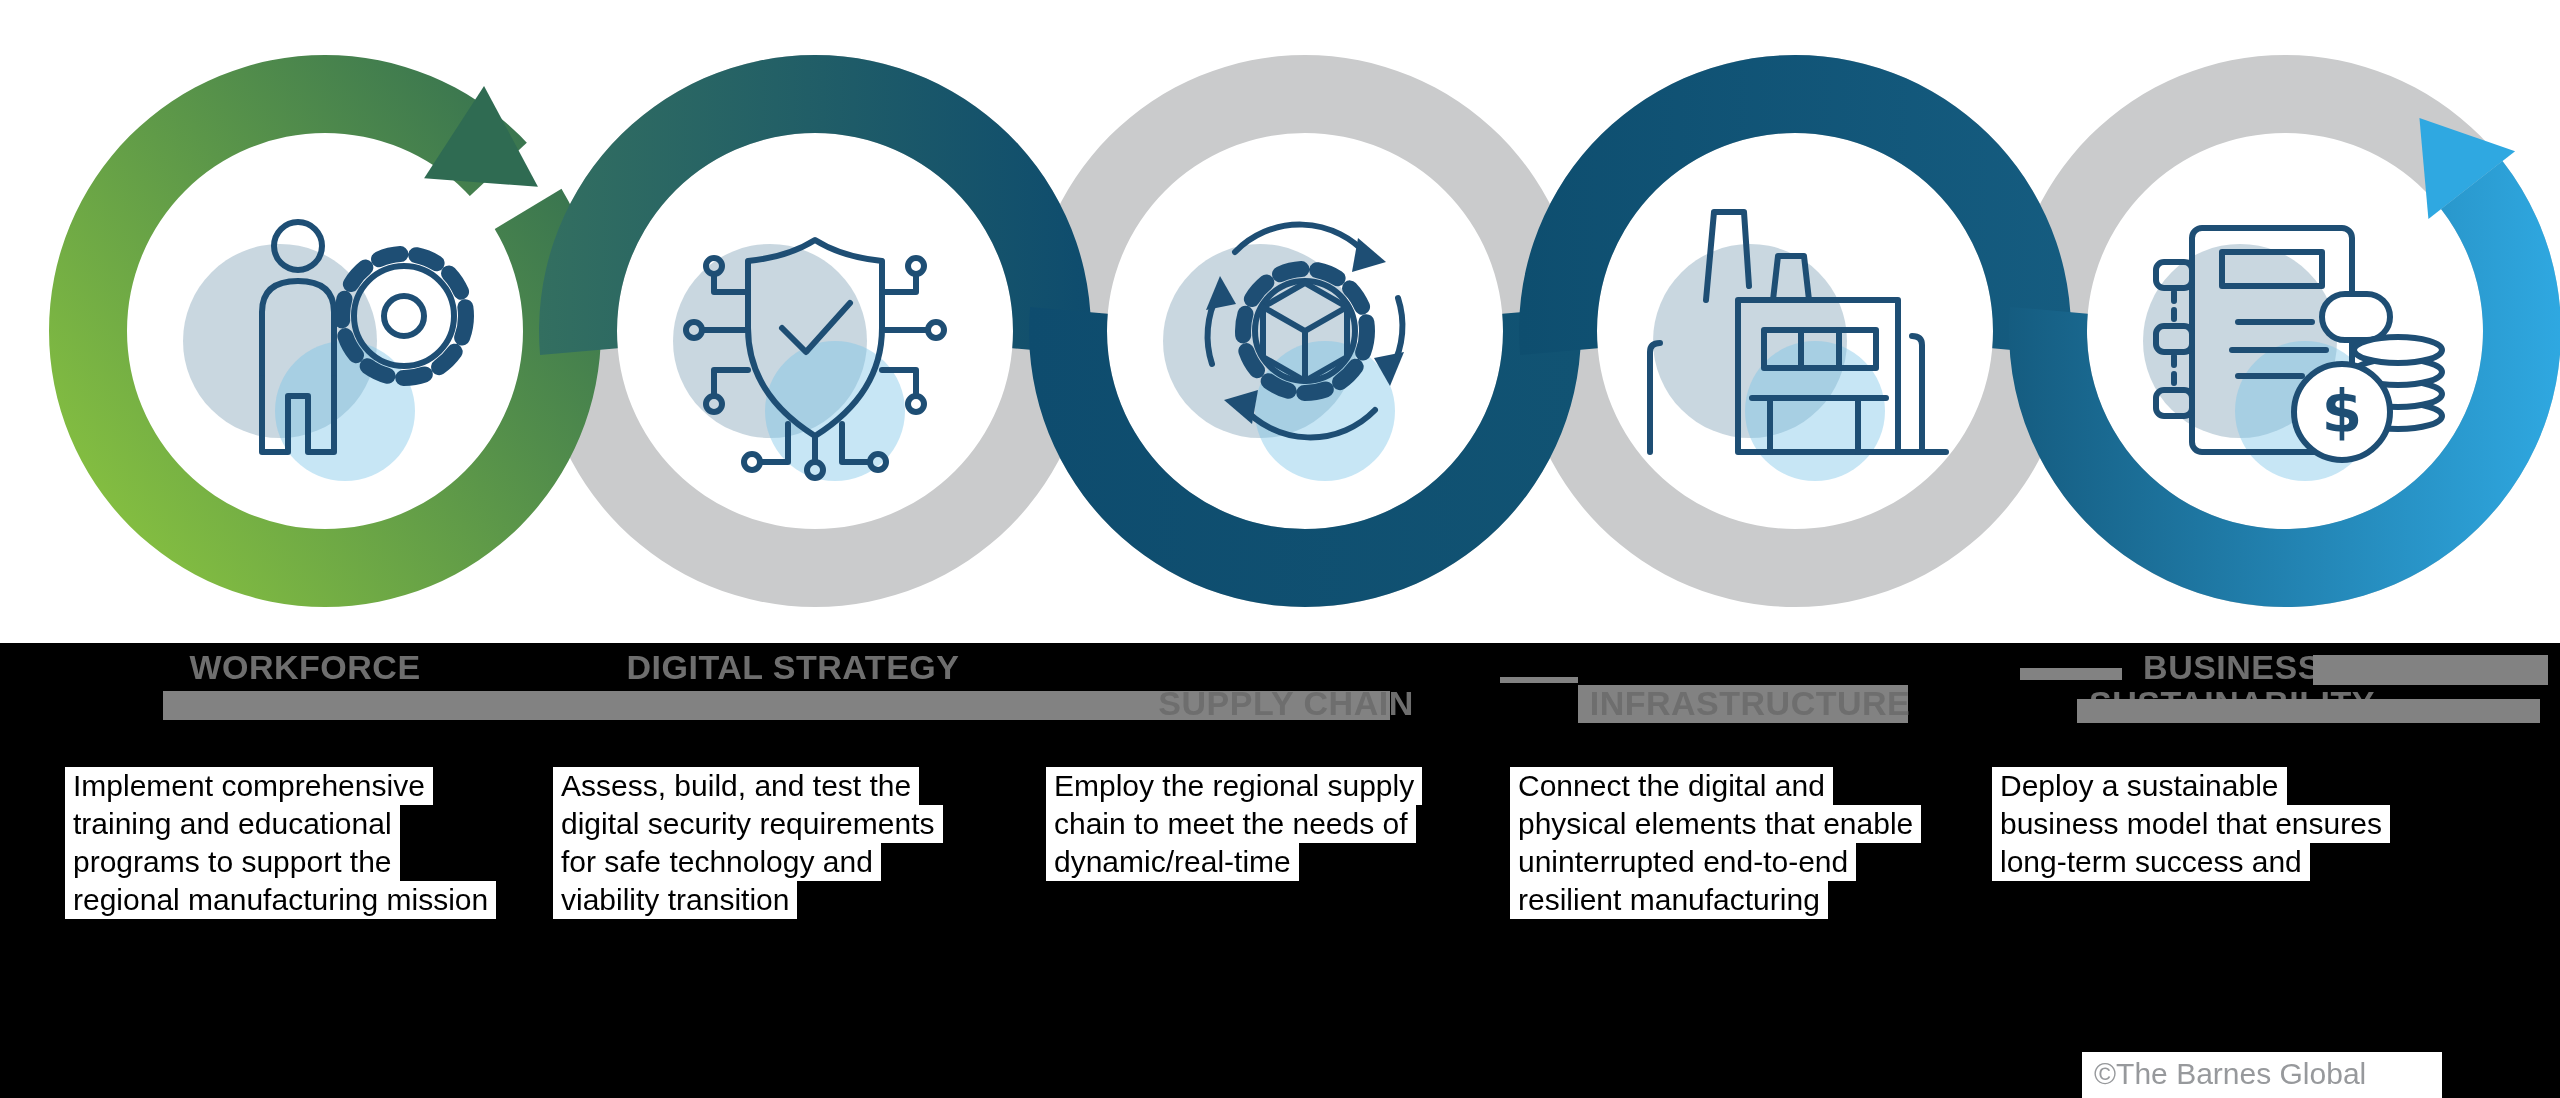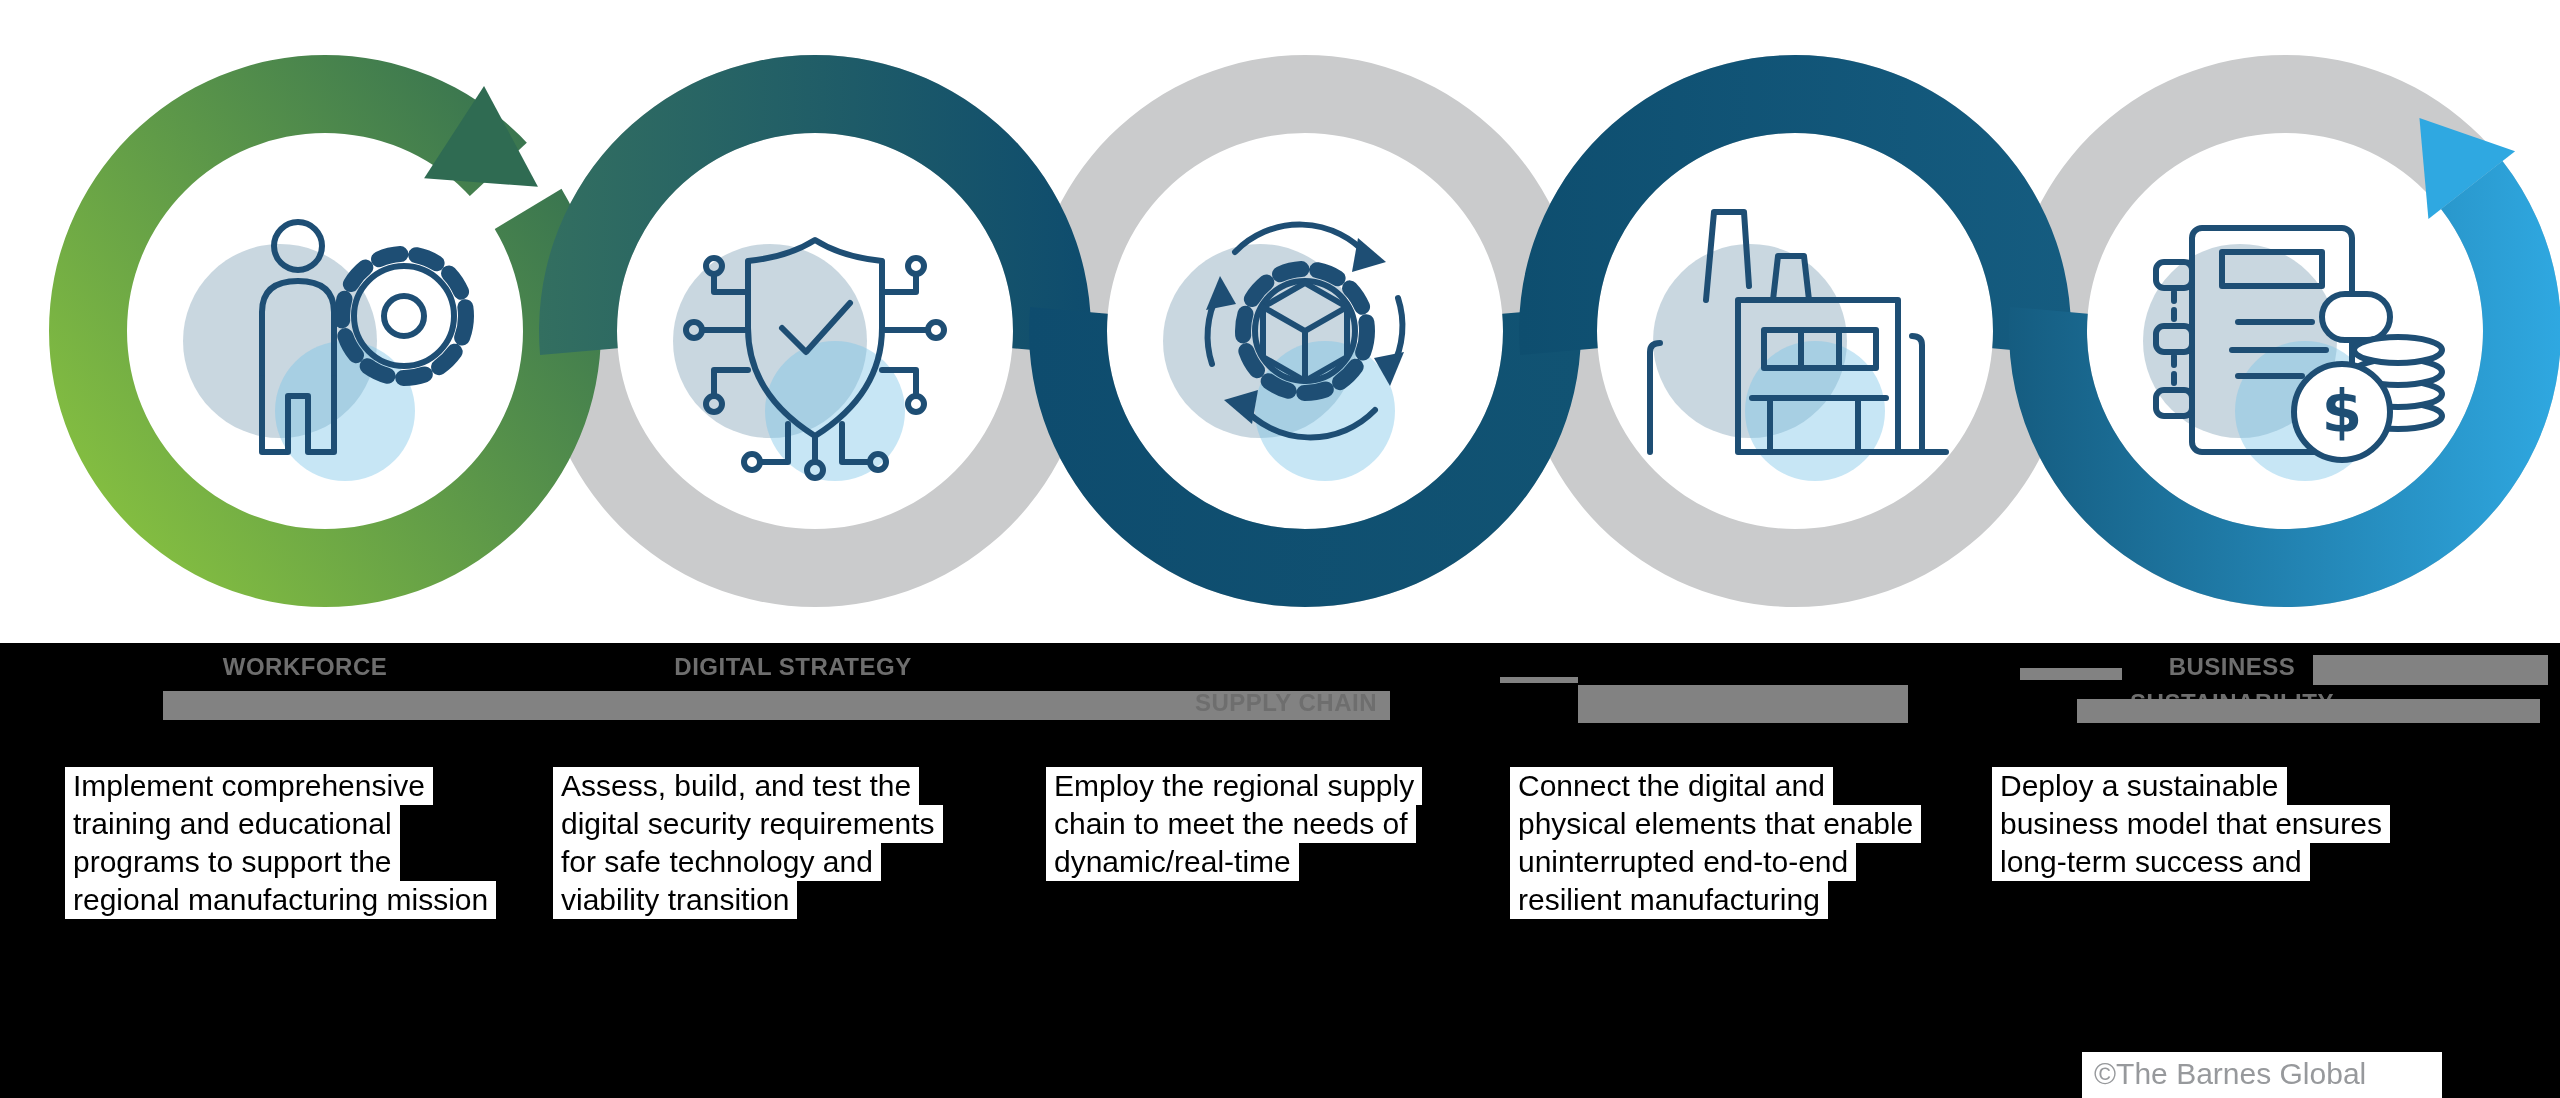--- a/index.html
+++ b/index.html
@@ -12,21 +12,21 @@
   #icons .bd1{fill:#93AFC2;fill-opacity:.5;}
   #icons .bd2{fill:#79C3E6;fill-opacity:.42;}
   #icons .teeth{stroke-width:16;stroke-dasharray:22 16;}
   #icons .wfill{fill:#fff;}
   #icons .dash{stroke-dasharray:9 9;}
   #icons .fillnavy{fill:#1E4E74;stroke:none;}
   #icons text{fill:#1E4E74;stroke:none;font:bold 58px "DejaVu Sans",sans-serif;text-anchor:middle;}
   
   .band{position:absolute;left:0;top:643px;width:2560px;height:455px;background:#000;}
   .col{position:absolute;top:0;width:480px;height:300px;}
-  .h{position:absolute;left:0;width:480px;text-align:center;font-weight:bold;font-size:24px;
+  .h{position:absolute;left:0;width:480px;text-align:center;font-weight:bold;font-size:34px;
      letter-spacing:.5px;color:#6E6E6E;line-height:36px;white-space:nowrap;}
   .l1{top:6px;}
   .l2{top:42px;z-index:2;}
   .l2.over{z-index:4;}
   .bodytxt{position:absolute;left:0;top:124px;width:480px;text-align:left;z-index:1;}
   .bl{height:38px;line-height:38px;white-space:nowrap;}
   .bl span{display:inline-block;height:38px;line-height:38px;background:#fff;color:#000;
            font-size:30px;padding:0 8px;}
   .bar{position:absolute;background:#828282;z-index:3;}
   .credit{position:absolute;left:2082px;top:409px;width:360px;height:46px;background:#fff;z-index:5;}
@@ -199,20 +199,21 @@
     <div class="col" style="left:1046px">
       <div class="h l2 over">SUPPLY CHAIN</div>
       <div class="bodytxt">
         <div class="bl"><span>Employ the regional supply</span></div>
         <div class="bl"><span>chain to meet the needs of</span></div>
         <div class="bl"><span>dynamic/real-time</span></div>
       </div>
     </div>
 
     <div class="col" style="left:1510px">
+      <div class="h l2 over">INFRASTRUCTURE</div>
       <div class="bodytxt">
         <div class="bl"><span>Connect the digital and</span></div>
         <div class="bl"><span>physical elements that enable</span></div>
         <div class="bl"><span>uninterrupted end-to-end</span></div>
         <div class="bl"><span>resilient manufacturing</span></div>
       </div>
     </div>
 
     <div class="col" style="left:1992px">
       <div class="h l1">BUSINESS</div>

